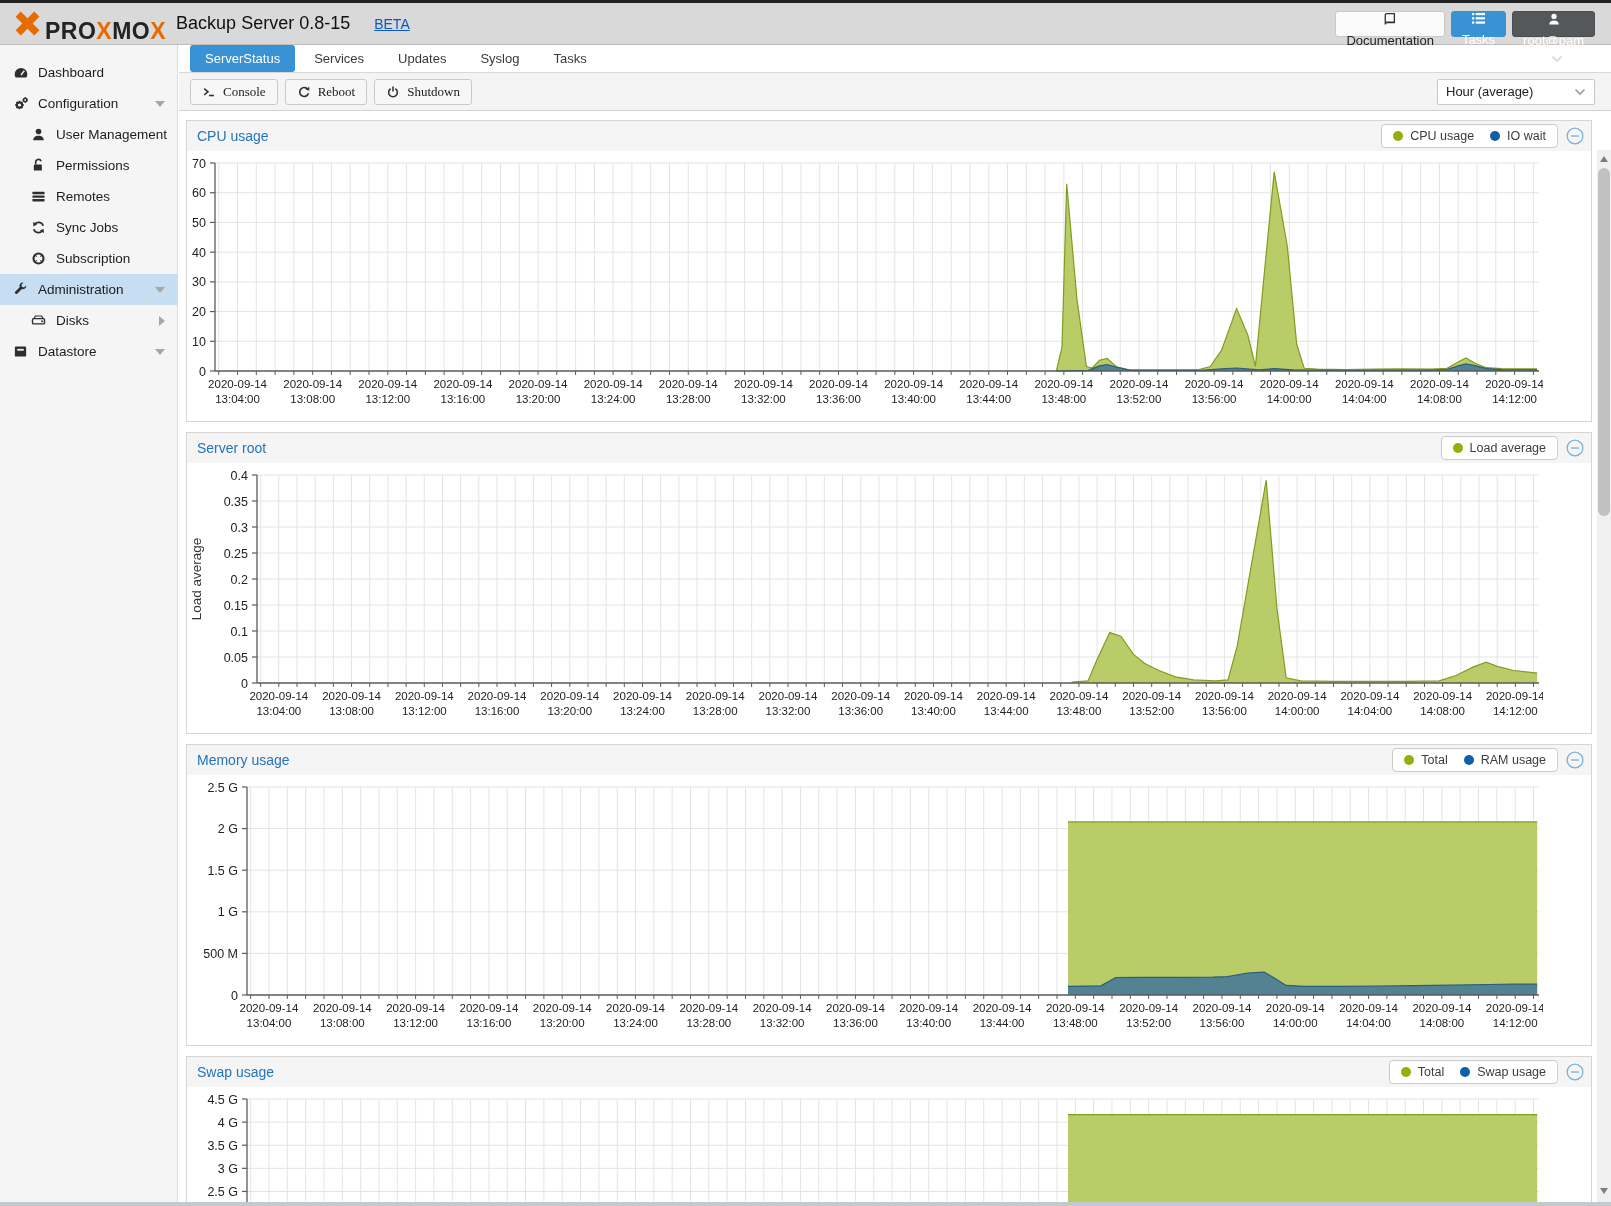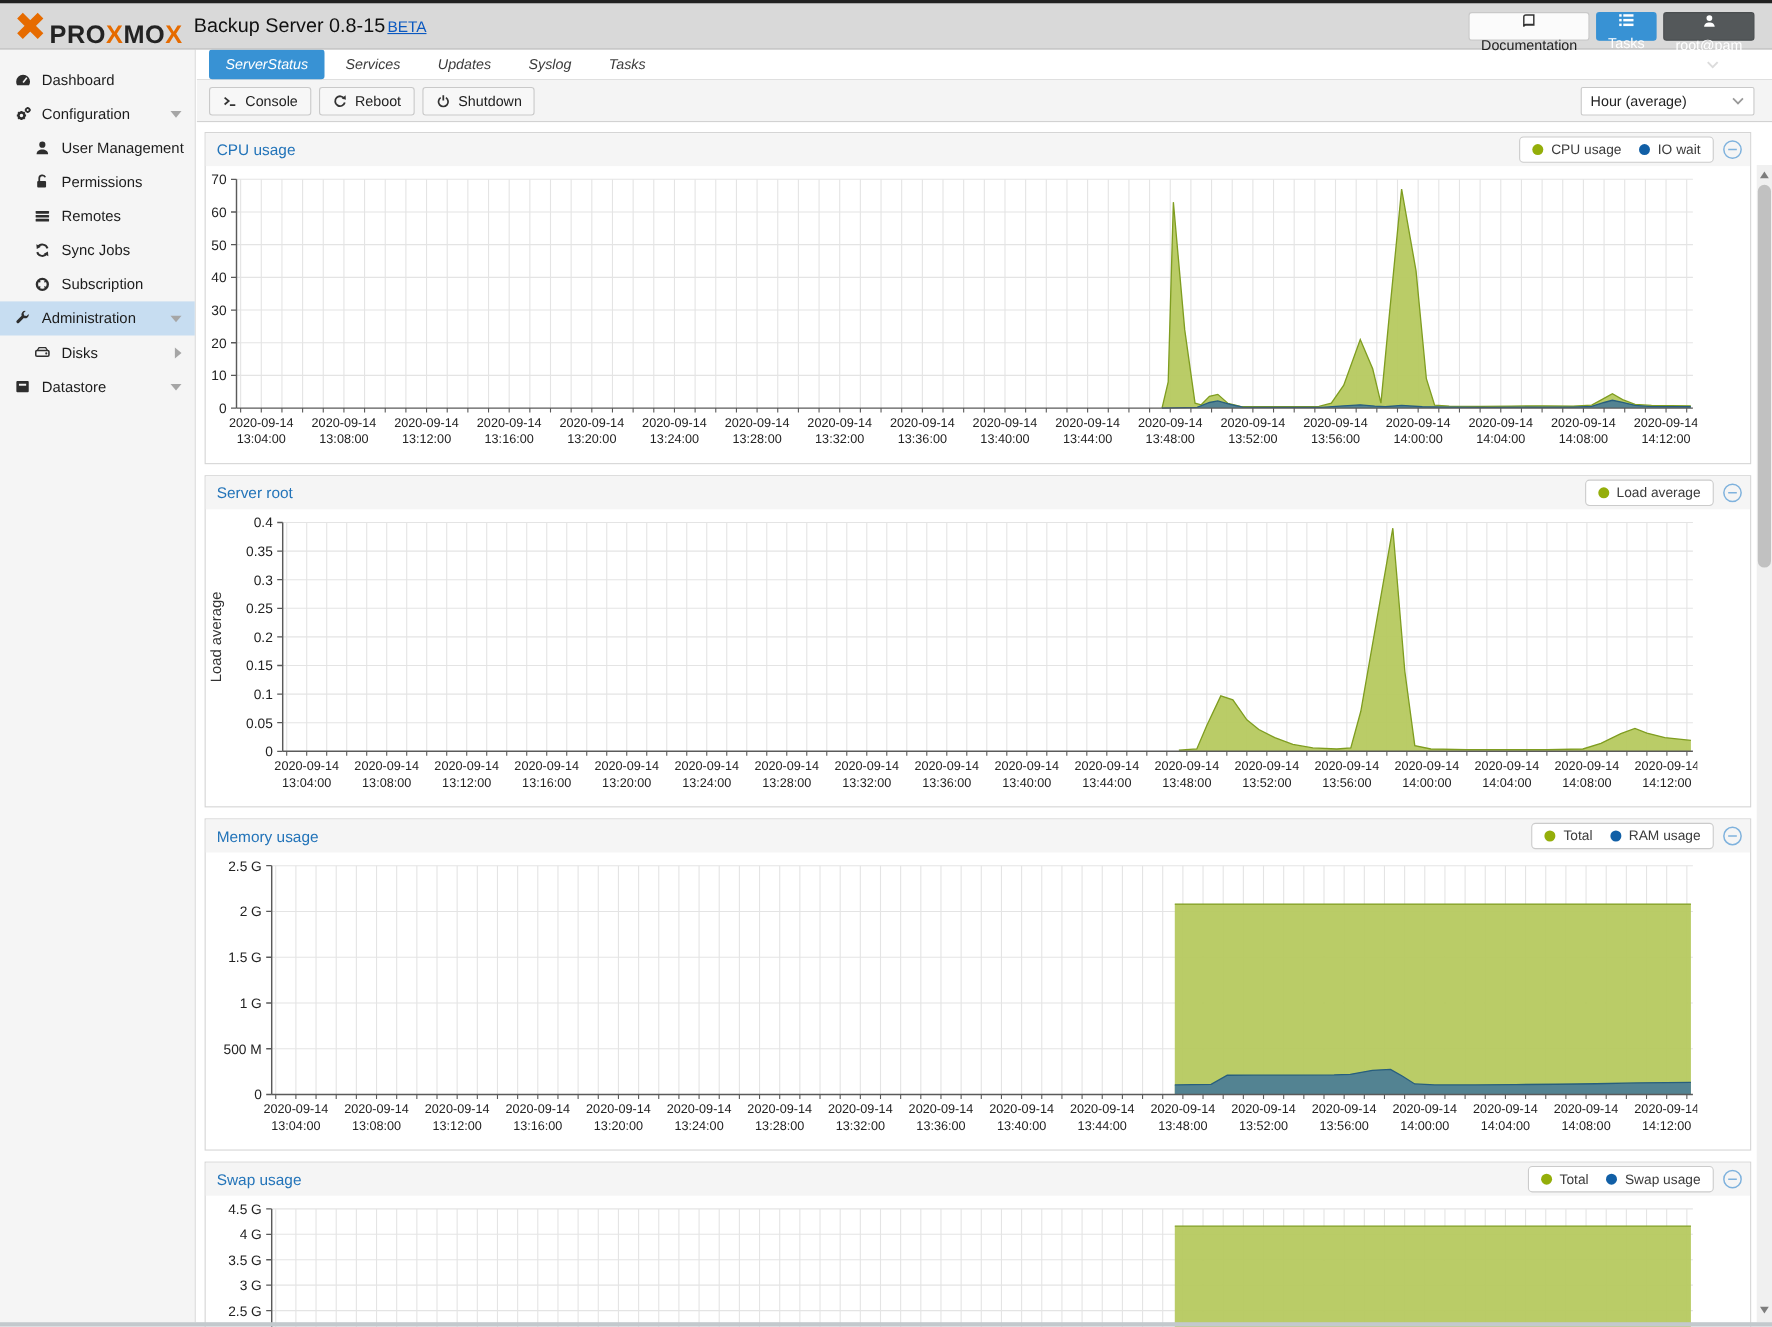--- a/index.html
+++ b/index.html
@@ -9,21 +9,21 @@
   .top-edge { position:absolute; top:0; left:0; width:1611px; height:3px; background:#212121; z-index:60; }
   .bottom-edge { position:absolute; bottom:0; left:0; width:1611px; height:4px; background:#c3c9cd; z-index:60; }
   
   .app-header { position:absolute; top:3px; left:0; width:1611px; height:42px;
                 background:#d9d9d9; border-bottom:1px solid #bdbdbd;
                 display:flex; align-items:center; padding:0 16px 0 14px; z-index:50; }
   .logo { display:flex; align-items:center; gap:4px; }
   .logo-word { font-size:23px; font-weight:bold; letter-spacing:0.5px; color:#232323;margin-top:16px; }
   .logo-word .lx { color:#e66b00; }
   .product-name { font-size:18px; color:#101010; margin-left:10px; }
-  .beta-link { font-size:14px; color:#0a58c0; text-decoration:underline; margin-left:2px; cursor:pointer; }
+  .beta-link { font-size:14px; color:#0a58c0; text-decoration:underline; margin-left:24px; cursor:pointer; }
   .hdr-right { margin-left:auto; display:flex; align-items:center; gap:6px; }
   .hbtn { height:26px; display:flex; align-items:center; gap:7px; padding:0 10px;
           border-radius:3px; font-size:13px; cursor:pointer;flex-direction:column; }
   .hbtn.light { background:#fbfbfb; border:1px solid #c9c9c9; color:#222; }
   .hbtn.blue  { background:#3892d4; border:1px solid #3892d4; color:#fff; }
   .hbtn.dark  { background:#54585a; border:1px solid #4a4e50; color:#fff; }
   .hbtn .count { font-weight:bold; margin-left:14px; }
   .hbtn svg { display:block; }
   
   .sidebar { position:absolute; top:45px; left:0; width:178px; height:1157px;
@@ -35,29 +35,29 @@
   .sicon { width:16px; height:16px; color:#2e2e2e; flex:0 0 16px; }
   .sicon svg { display:block; }
   .expand { position:absolute; right:12px; }
   .tri-down { width:0; height:0; border-left:5px solid transparent; border-right:5px solid transparent;
               border-top:6px solid #a6a6a6; }
   .tri-right { width:0; height:0; border-top:5px solid transparent; border-bottom:5px solid transparent;
                border-left:6px solid #a6a6a6; }
   
   .main { position:absolute; top:45px; left:179px; width:1432px; height:1161px; background:#fff; }
   .page-title { padding:9px 0 0 12px; font-size:15px; color:#1e72b8; height:31px; }
-  .tabstrip { height:28px; border-bottom:1px solid #d8d8d8; padding-left:11px; display:flex; gap:4px;font-style:italic; }
+  .tabstrip { height:28px; border-bottom:1px solid #d8d8d8; padding-left:11px; display:flex; gap:4px; }
   .tab { height:27px; display:flex; align-items:center; padding:0 15px; font-size:13px;
          color:#3a3a3a; border-radius:3px 3px 0 0; cursor:pointer; }
   .tab.active { background:#3892d4; color:#fff; border-radius:3px; }
   .toolbar { height:38px; background:#f4f4f4; border-bottom:1px solid #d2d2d2;
              display:flex; align-items:center; gap:7px; padding:0 16px 0 11px; }
   .tbtn { height:26px; display:flex; align-items:center; gap:7px; padding:0 11px;
           background:#f7f7f7; border:1px solid #c9c9c9; border-radius:3px;
-          font-size:13px; color:#222; cursor:pointer; }
+          font-size:13px; color:#222; cursor:pointer;font-family:Liberation Serif, serif; }
   .tbtn svg { display:block; color:#333; }
   .range-select { margin-left:auto; width:158px; height:26px; background:#fff;
                   border:1px solid #c9c9c9; border-radius:2px; display:flex; align-items:center;
                   padding:0 8px; font-size:13px; color:#222; cursor:pointer; }
   .range-select .carr { margin-left:auto; color:#9a9a9a; }
   
   .charts { padding:9px 0 0 7px; }
   .panel { width:1406px; border:1px solid #d5d5d5; background:#fff; margin-bottom:10px; }
   .panel-hd { height:30px; background:#f5f5f5; display:flex; align-items:center;
               padding:0 7px 0 10px; }

